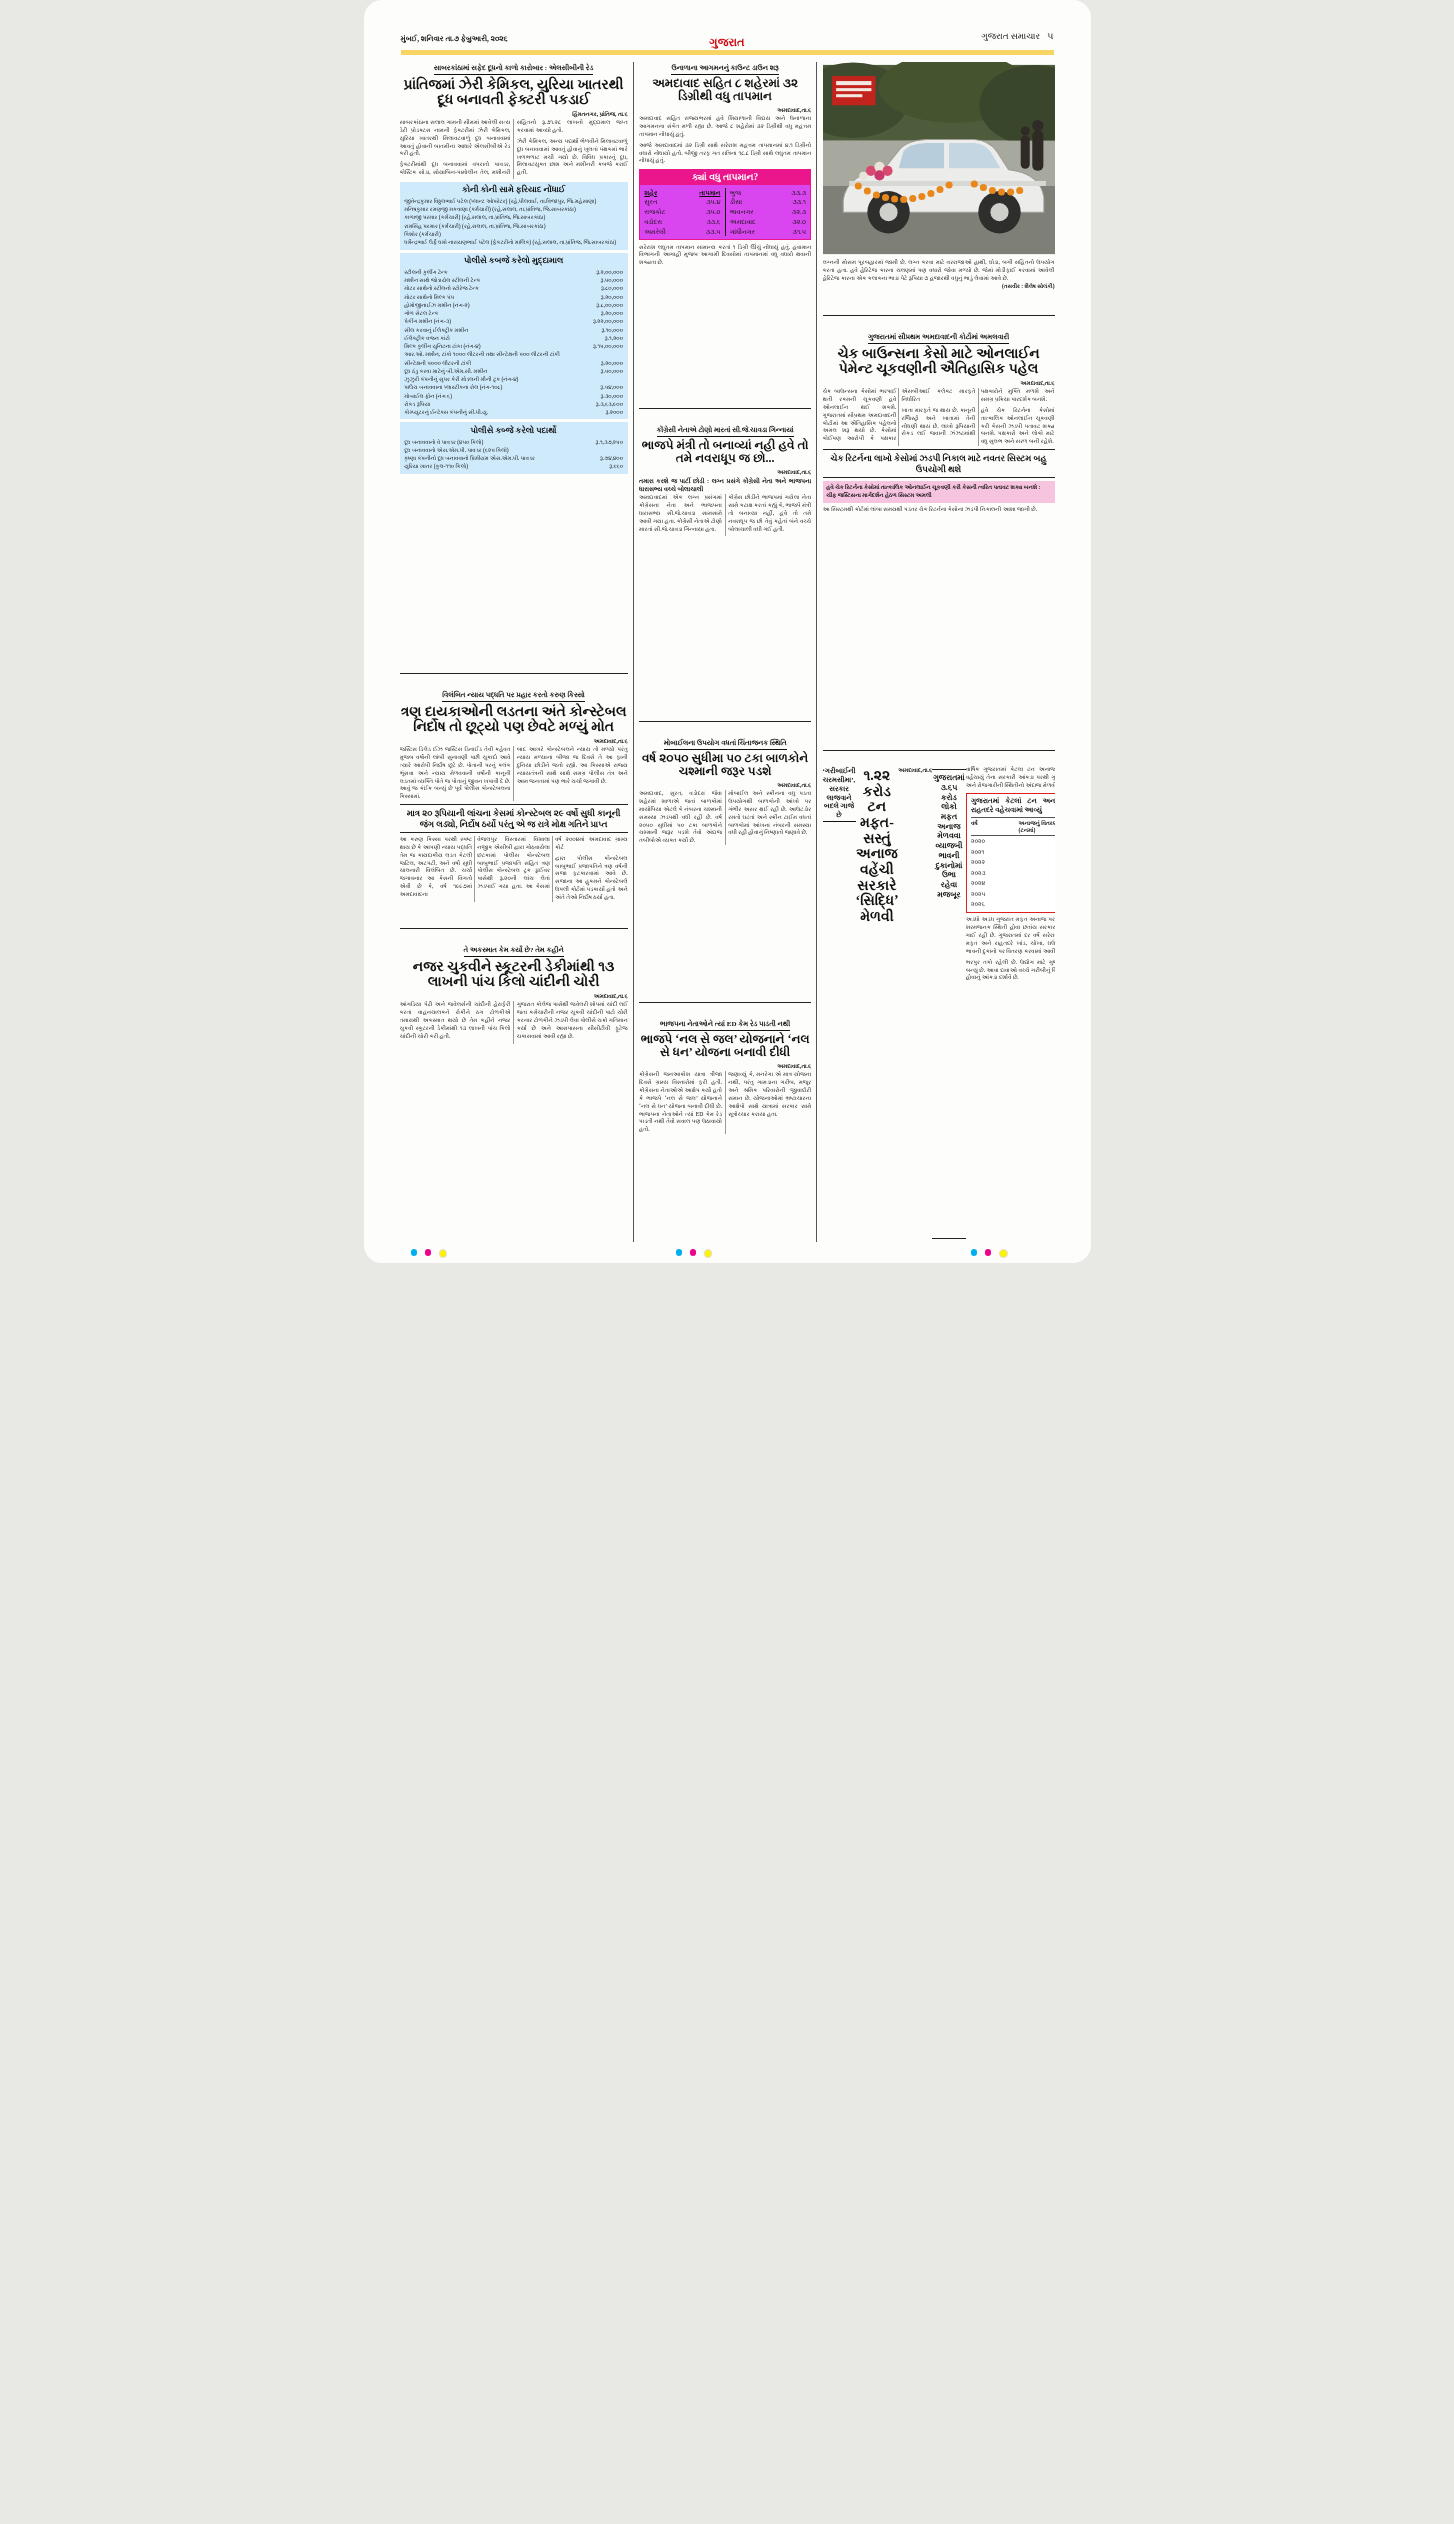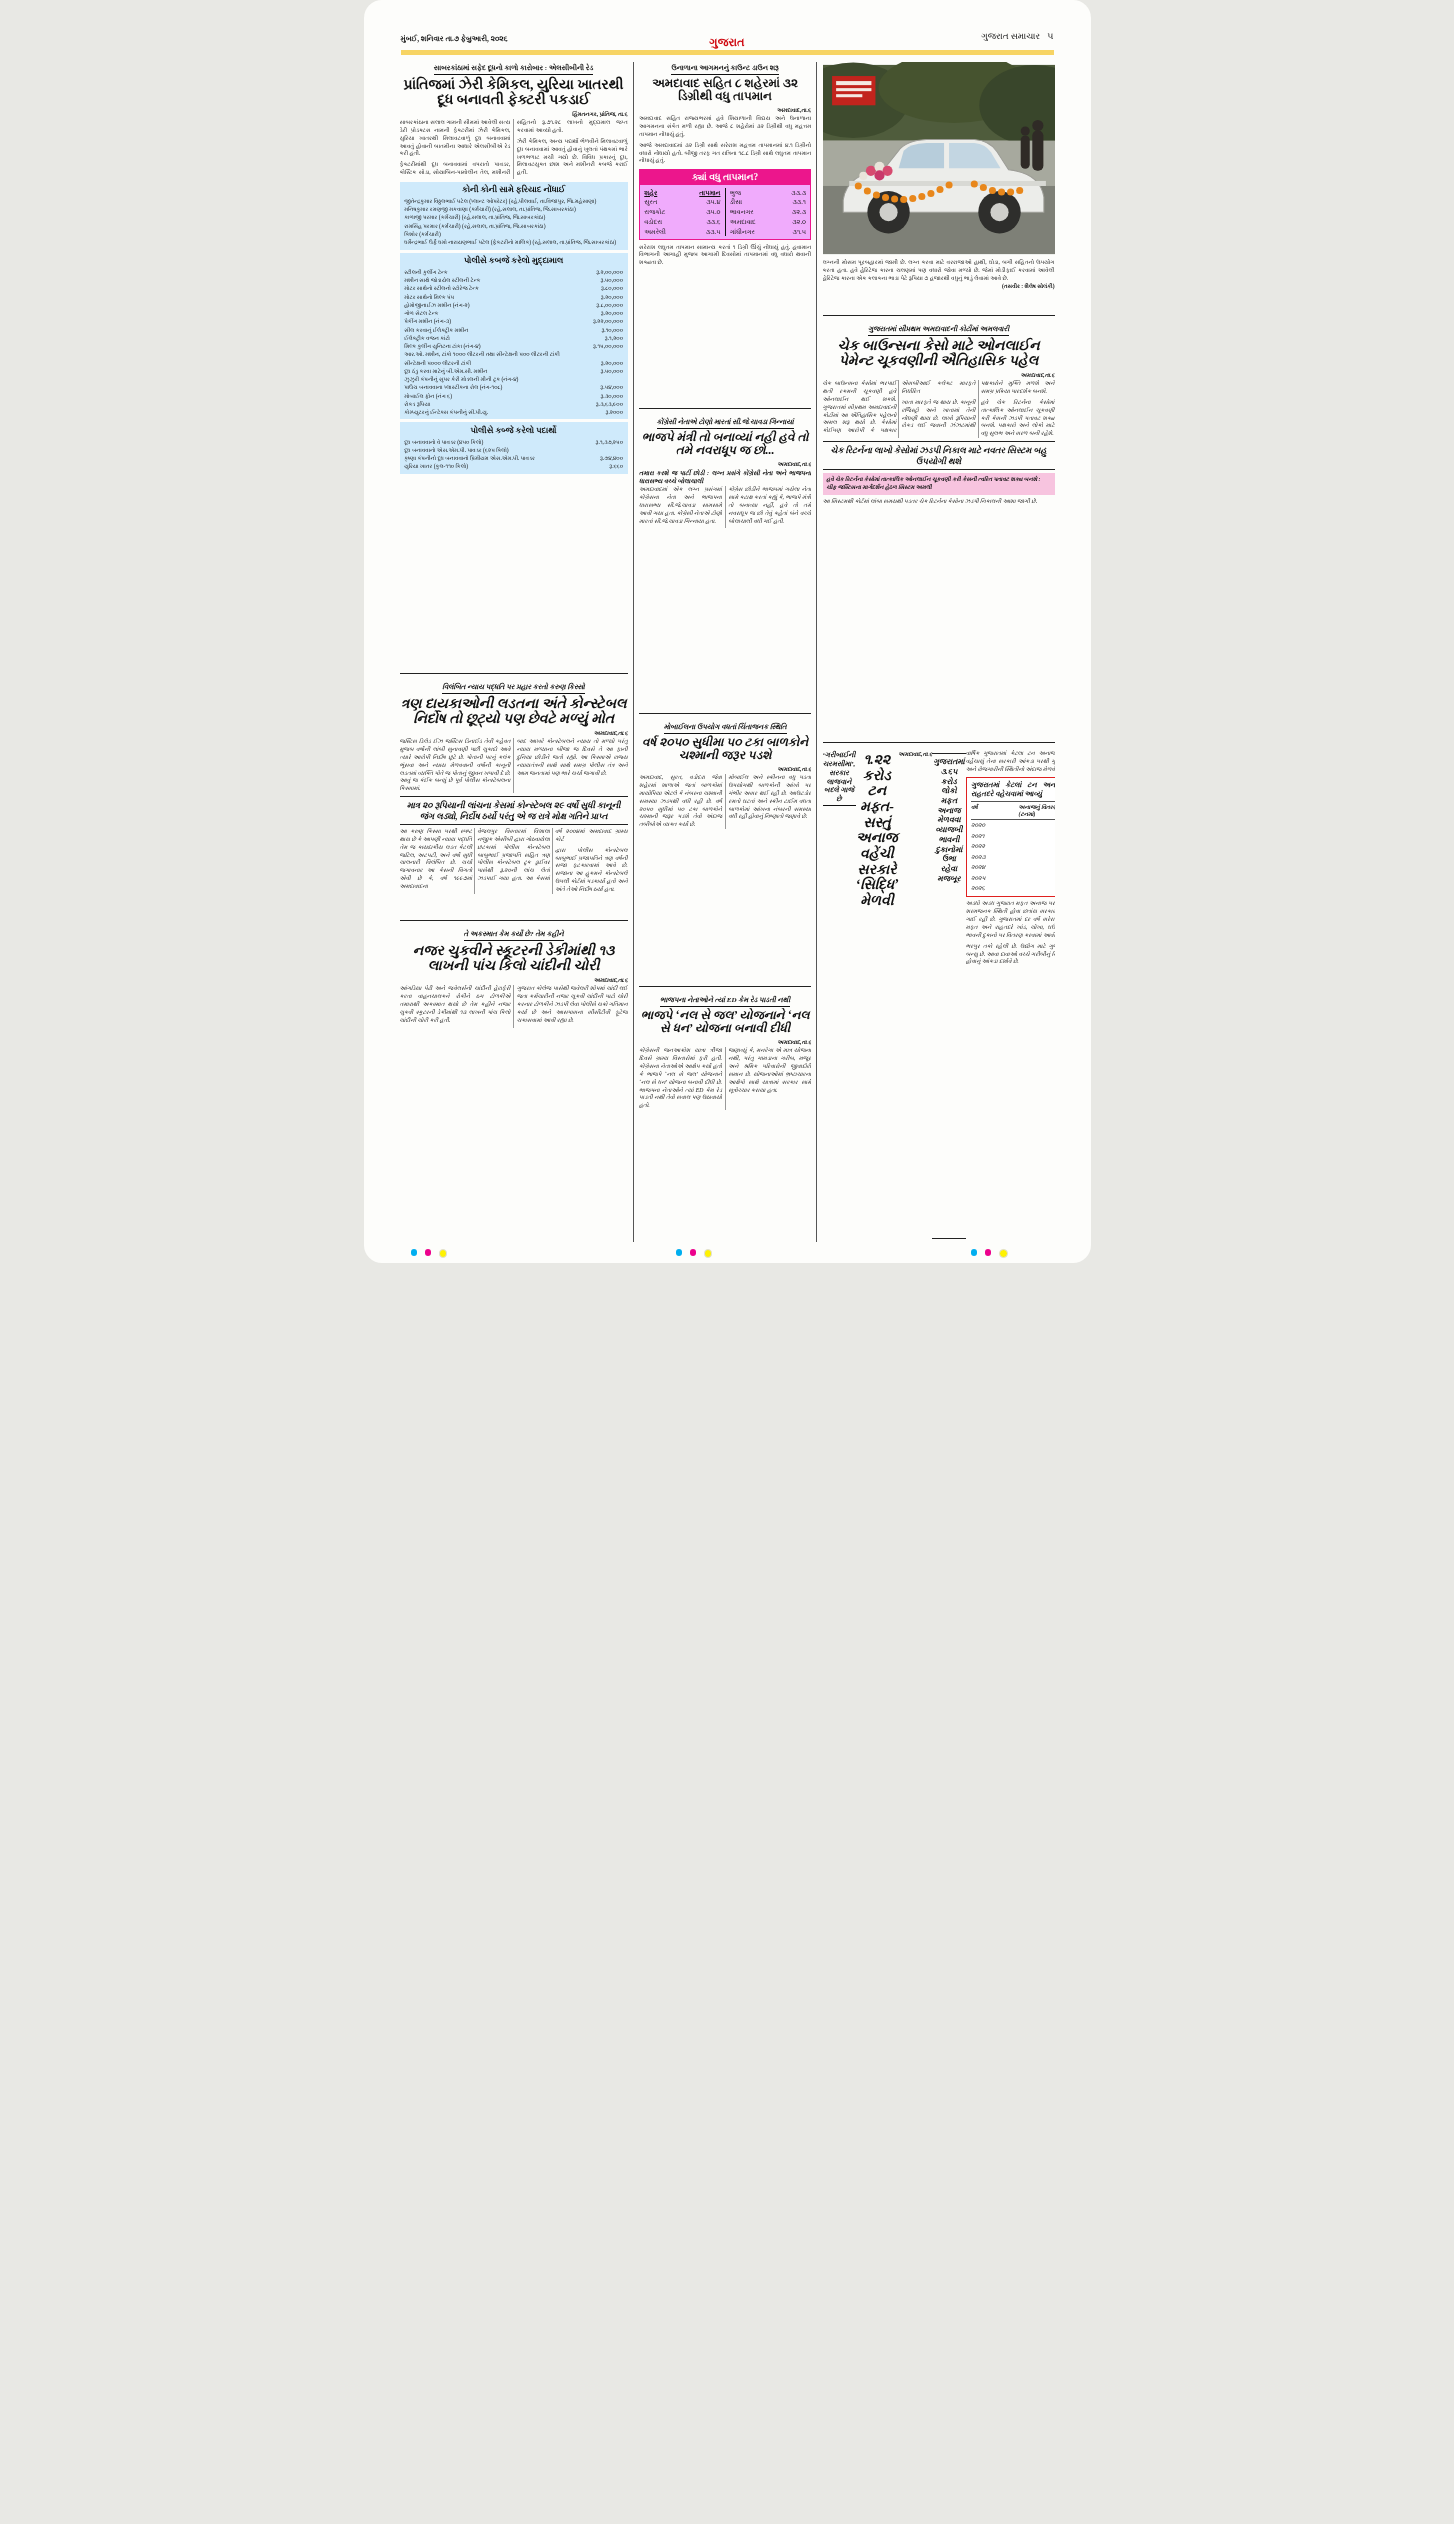--- a/index.html
+++ b/index.html
@@ -14,21 +14,21 @@
   .mh-center{position:absolute;left:0;right:0;top:36px;text-align:center;font-weight:bold;
              font-size:11.4px;color:#c e0000;}
   .mh-center span{color:#cf0a12;}
   
   #cols{display:flex;gap:0;padding:5.2px 36px 0 36px;height:1180px;}
   .col{overflow:hidden;display:flex;flex-direction:column;}
   #col-left{width:240px;padding-right:5.2px;}
   #col-mid{width:181px;border-left:0.5px solid #555;border-right:0.5px solid #555;padding:0 5.2px;}
   #col-right{width:244px;padding-left:5.2px;}
   section{overflow:hidden;}
-  .rule-top{border-top:0.8px solid #222;margin-top:3.1px;padding-top:7px;font-style:italic;}
+  .rule-top{border-top:0.8px solid #222;margin-top:3.1px;padding-top:15px;}
   
   .kickwrap{text-align:center;margin:1px 0 1.6px 0;}
   .kicker{display:inline-block;font-weight:bold;font-size:7px;border-bottom:1.1px solid #111;
           padding-bottom:1px;line-height:1.25;}
   .h-xl{font-weight:bold;font-size:14px;line-height:1.12;text-align:center;margin:1.6px 0 3.1px 0;}
   .h-lg{font-weight:bold;font-size:12px;line-height:1.14;text-align:center;margin:1.6px 0 3.1px 0;}
   .dateline{text-align:right;font-weight:bold;font-size:5.7px;margin:0.5px 0 1px 0;}
   .boldline{font-weight:bold;font-size:6.2px;text-align:justify;margin:1px 0;}
   .subhead{font-weight:bold;font-size:8.6px;text-align:center;line-height:1.25;
            border-top:0.7px solid #222;border-bottom:0.7px solid #222;padding:2.6px 1px;margin:3.1px 0;}
@@ -36,21 +36,21 @@
   .body3{column-count:3;column-gap:5.2px;column-rule:0.5px solid #999;}
   .body2 p,.body3 p,.bodyp p{font-size:5.7px;line-height:1.38;text-align:justify;margin:0 0 3.1px 0;}
   
   .bluebox{background:#cfeafb;padding:3.1px 4.7px;margin:3.1px 0;}
   .bluebox h3{margin:0 0 2.1px 0;text-align:center;font-size:8.3px;}
   .bluebox ul{margin:0;padding:0;list-style:none;}
   .bluebox li{font-size:5.5px;line-height:1.5;}
   .rowflex{display:flex;justify-content:space-between;gap:4.2px;}
   .rowflex .price{white-space:nowrap;font-size:5.5px;}
   
-  .temp-box{border:1.6px solid #ec168c;margin:3.6px 0;background:#f0abfc;}
+  .temp-box{border:1.6px solid #ec168c;margin:3.6px 0;background:#d946ef;}
   .temp-head{background:#ec168c;color:#fff;font-weight:bold;font-size:9.4px;text-align:center;padding:2.1px 0;}
   .temp-body{display:flex;padding:2.6px 4.2px;}
   .temp-col{flex:1;}
   .temp-col+.temp-col{border-left:0.8px solid #111;padding-left:4.2px;margin-left:4.2px;}
   .t-row{display:flex;justify-content:space-between;font-size:6.5px;line-height:1.5;}
   .t-hd{font-weight:bold;text-decoration:underline;}
   
   .grain-box{border:1.3px solid #e0201f;background:#fff;padding:2.6px 4.2px;margin:3.1px 0;}
   .grain-box h4{margin:0;font-size:7px;text-align:justify;line-height:1.3;}
   .g-head{display:flex;justify-content:space-between;font-weight:bold;font-size:5.7px;

